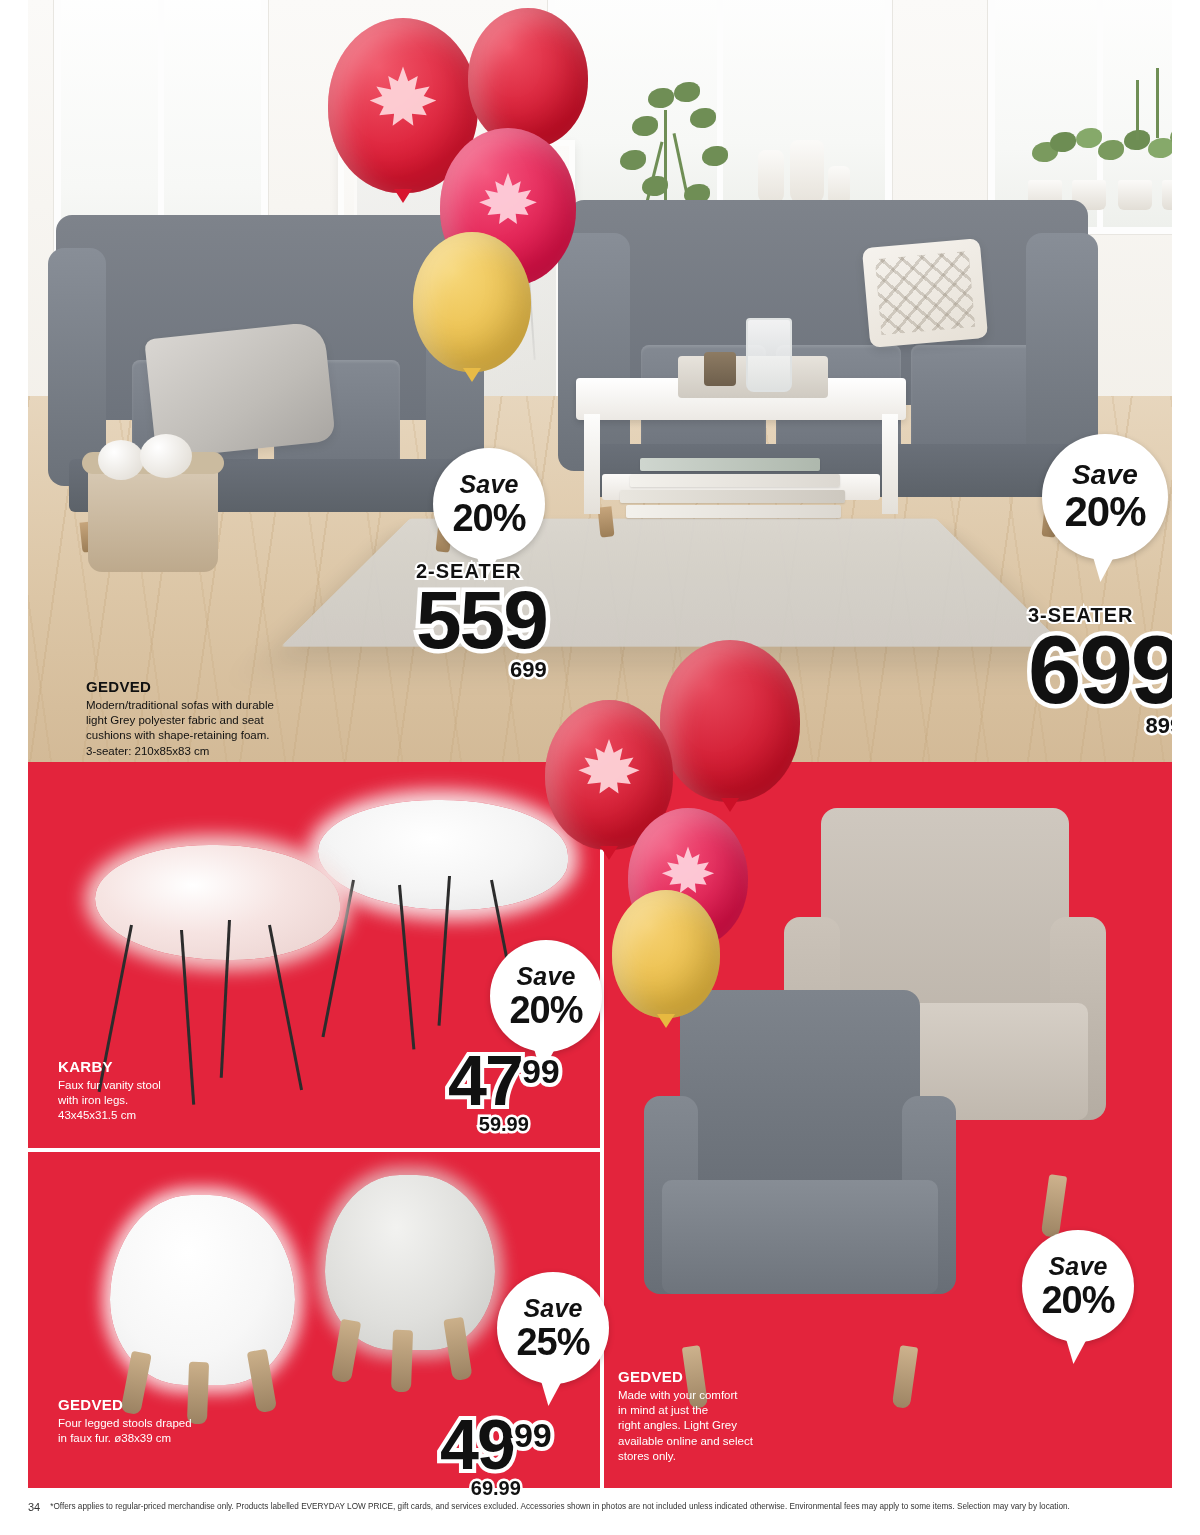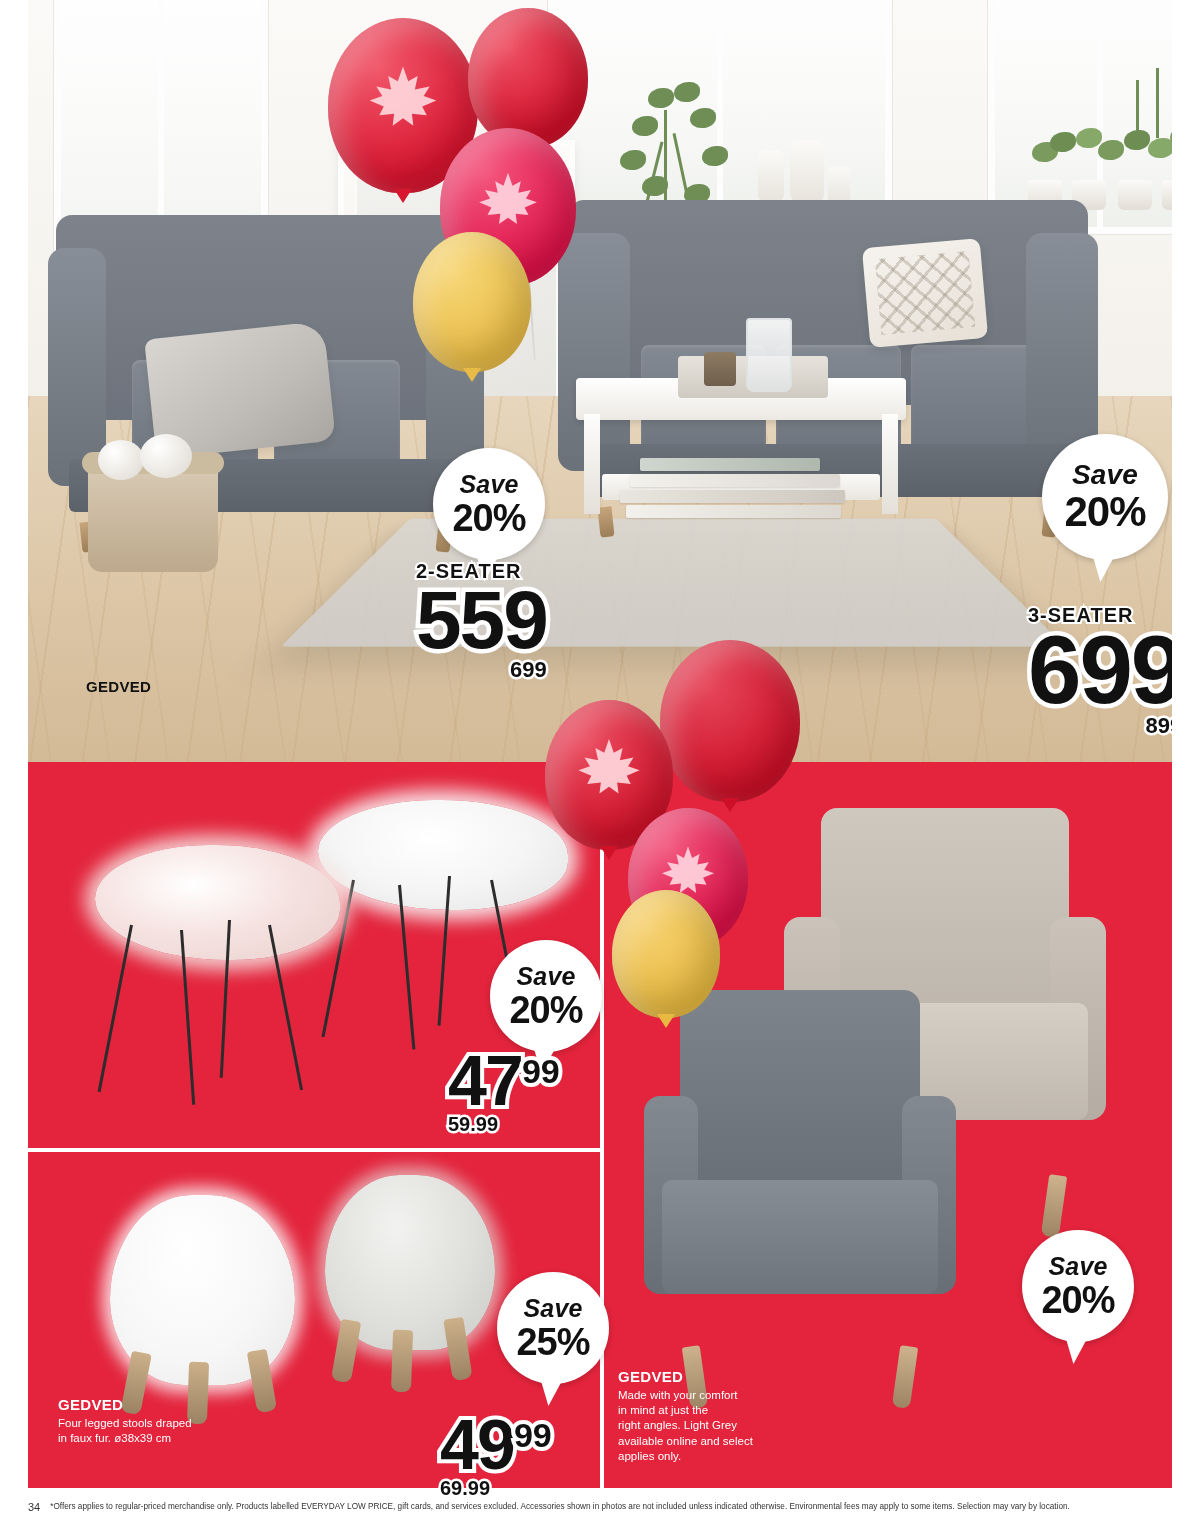--- a/index.html
+++ b/index.html
@@ -378,21 +378,21 @@
     display:flex; align-items: flex-start;
     font-weight: 800; color: #111;
     -webkit-text-stroke: 8px #ffffff;
     paint-order: stroke fill;
   }
   .price-99 .dollars { font-size: 70px; line-height: 0.9; letter-spacing: -2px; }
   .price-99 .cents { font-size: 34px; line-height: 1; margin-top: 4px; }
   .strike {
     font-weight: 800; font-size: 20px; color: #111;
     -webkit-text-stroke: 5px #ffffff; paint-order: stroke fill;
-    text-align: left;
+    text-align: center;
   }
 
   .pb-2seater { left: 388px; top: 560px; }
   .pb-3seater { left: 1000px; top: 604px; }
   .pb-karby  { left: 448px; top: 1050px; }
   .pb-husum  { left: 440px; top: 1382px; margin-top: 32px; }
   .pb-gedved-chair { left: 990px; top: 1355px; }
 
   
   .prod { position:absolute; z-index: 8; }
@@ -556,20 +556,27 @@
     </div>
 
     <div class="price-block pb-3seater">
       <div class="seater-tag">3-SEATER</div>
       <div class="big-price huge">699</div>
       <div class="old-price">899</div>
     </div>
 
     <div class="prod dark prod-gedved-sofa">
       <div class="name">GEDVED</div>
+      <div class="desc">
+        <div>Modern/traditional sofas with durable</div>
+        <div>light Grey polyester fabric and seat</div>
+        <div>cushions with shape-retaining foam.</div>
+        <div>3-seater: 210x85x83 cm</div>
+        <div>2-seater: 154x85x83 cm</div>
+      </div>
     </div>
   </div>
 
   <div class="panel-red-left">
     <div class="divider"></div>
   </div>
 
   <div class="stool-fur fur-white"></div>
   <div class="hairpin" style="left:352px; top:880px; height:160px; transform:rotate(11deg);"></div>
   <div class="hairpin" style="left:398px; top:885px; height:165px; transform:rotate(-5deg);"></div>
@@ -589,20 +596,28 @@
   </div>
 
   <div class="price-block pb-karby">
     <div class="price-99">
       <span class="dollars">47</span>
       <span class="cents">99</span>
     </div>
     <div class="strike">59.99</div>
   </div>
 
+  <div class="prod light prod-karby">
+    <div class="name">KARBY</div>
+    <div class="desc">
+      <div>Faux fur vanity stool</div>
+      <div>with iron legs.</div>
+      <div>43x45x31.5 cm</div>
+    </div>
+  </div>
 
   <div class="stool-husum husum-grey"></div>
   <div class="wood-leg" style="left:336px; top:1320px; transform:rotate(10deg);"></div>
   <div class="wood-leg" style="left:392px; top:1330px; transform:rotate(2deg);"></div>
   <div class="wood-leg" style="left:448px; top:1318px; transform:rotate(-9deg);"></div>
 
   <div class="stool-husum husum-white"></div>
   <div class="wood-leg" style="left:126px; top:1352px; transform:rotate(11deg);"></div>
   <div class="wood-leg" style="left:188px; top:1362px; transform:rotate(2deg);"></div>
   <div class="wood-leg" style="left:252px; top:1350px; transform:rotate(-10deg);"></div>
@@ -669,21 +684,21 @@
   </div>
 
 
   <div class="prod light prod-gedved-chair">
     <div class="name">GEDVED</div>
     <div class="desc">
       <div>Made with your comfort</div>
       <div>in mind at just the</div>
       <div>right angles. Light Grey</div>
       <div>available online and select</div>
-      <div>applies only.</div>
+      <div>stores only.</div>
     </div>
   </div>
 
   <div class="footer">
     <div class="pg">34</div>
     <div class="disc">*Offers applies to regular-priced merchandise only. Products labelled EVERYDAY LOW PRICE, gift cards, and services excluded. Accessories shown in photos are not included unless indicated otherwise. Environmental fees may apply to some items. Selection may vary by location.</div>
   </div>
 
 </div>
 

